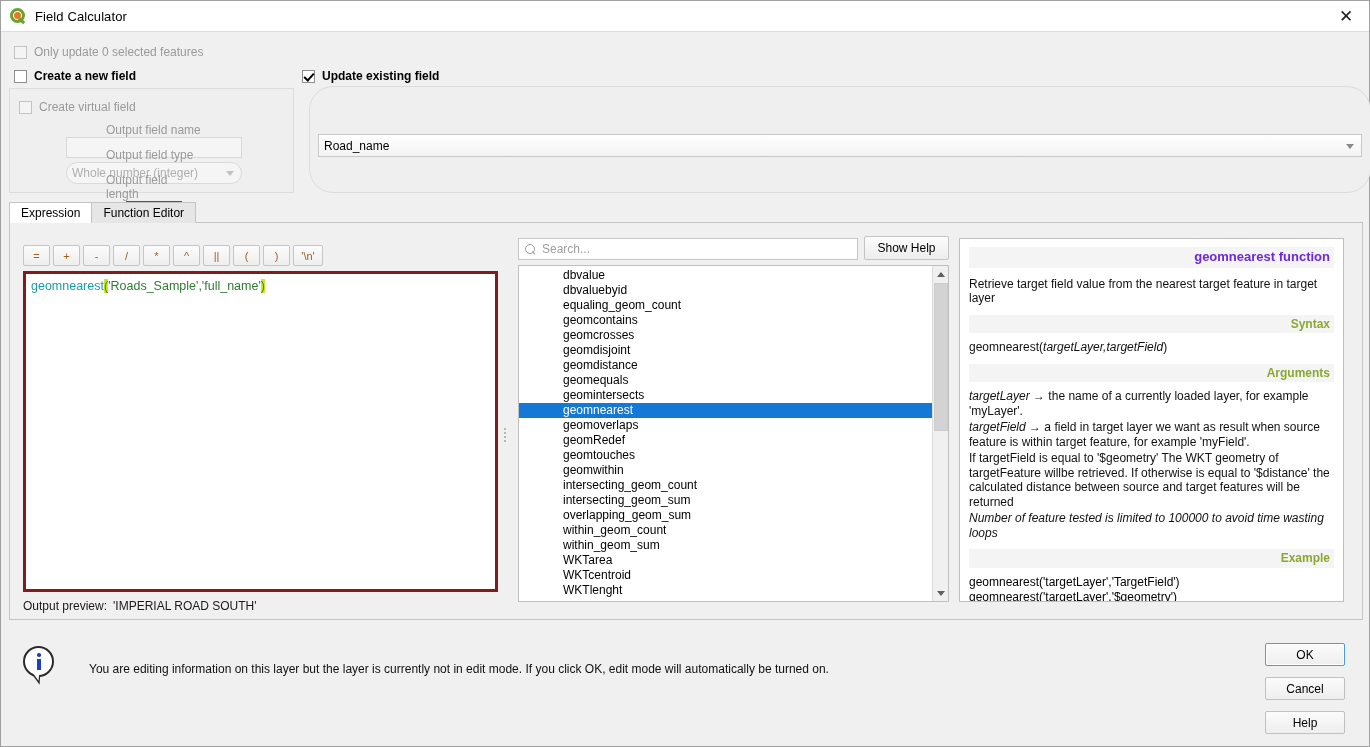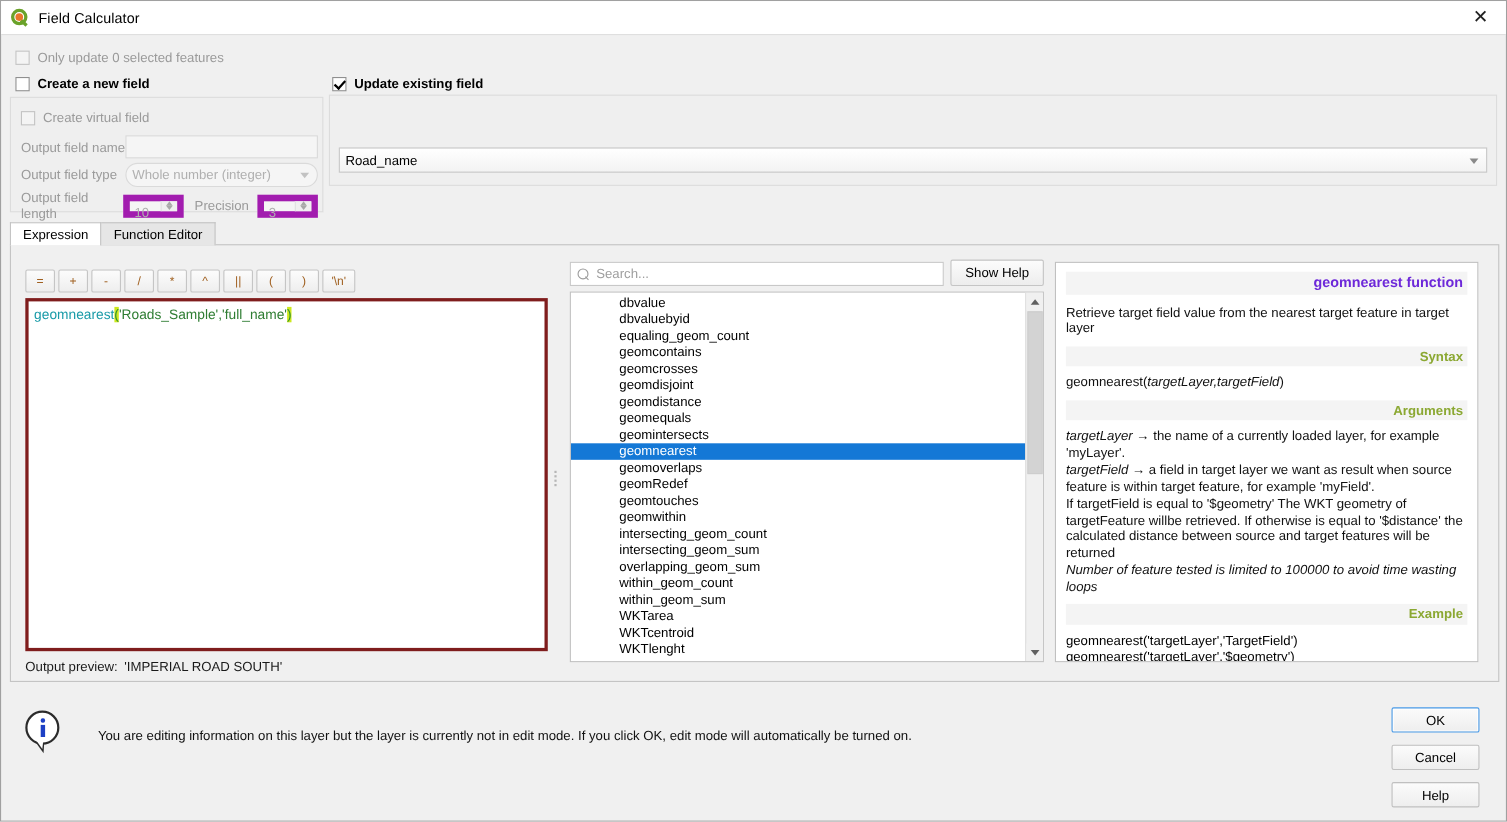--- a/index.html
+++ b/index.html
@@ -398,26 +398,26 @@
   .create-new { position: absolute; left: 13px; top: 68px; }
   .create-new .chk { margin-right: 7px; }
   .update-exist { position: absolute; left: 301px; top: 68px; }
   .update-exist .chk { margin-right: 7px; }
 
   .leftbox {
     position: absolute; left: 8px; top: 87px;
     width: 285px; height: 105px;
   }
   .rightbox {
-    position: absolute; left: 298px; top: 85px;
-    width: 1062px; height: 83px;
+    position: absolute; left: 308px; top: 85px;
+    width: 1062px; height: 107px; border-radius: 24px;
   }
   .virt { position: absolute; left: 9px; top: 11px; }
   .virt .chk { margin-right: 7px; }
-  .frow { position: absolute; display: flex; align-items: center; }
+  .frow { position: absolute; display: flex; align-items: center; flex-direction: column; }
   .flabel { width: 96px; color: #9a9a9a; font-size: 12px; }
 </style>
 </head>
 <body>
 
 <div id="app">
 
   <div class="titlebar">
     <div class="q-logo">
       <div class="ring"></div>

